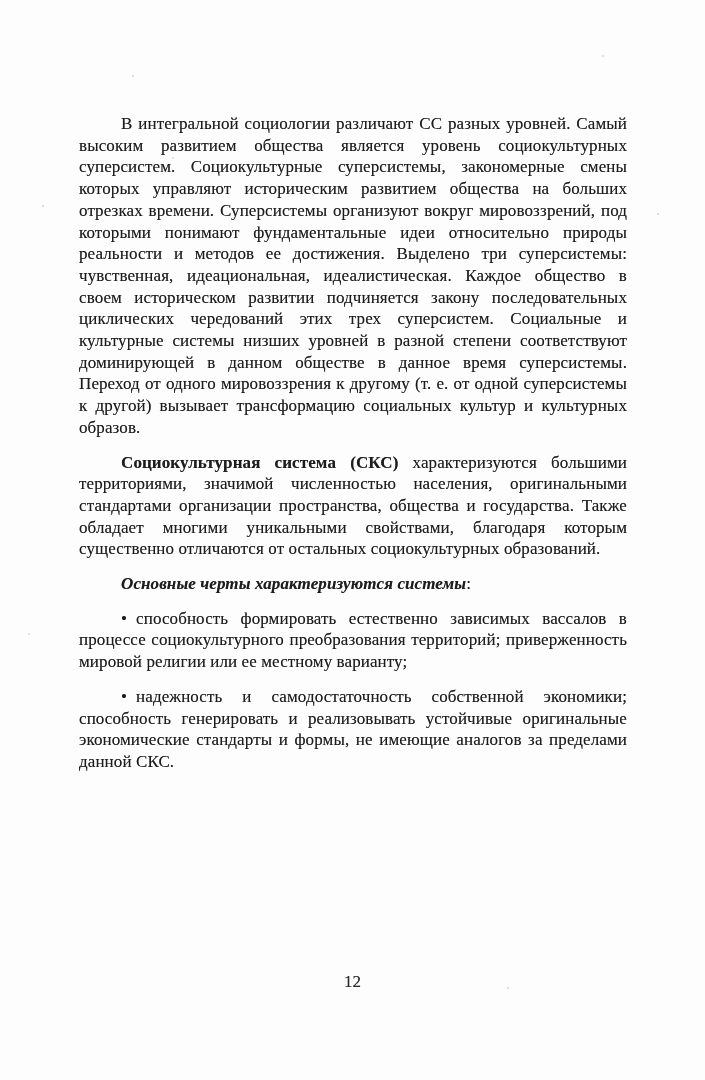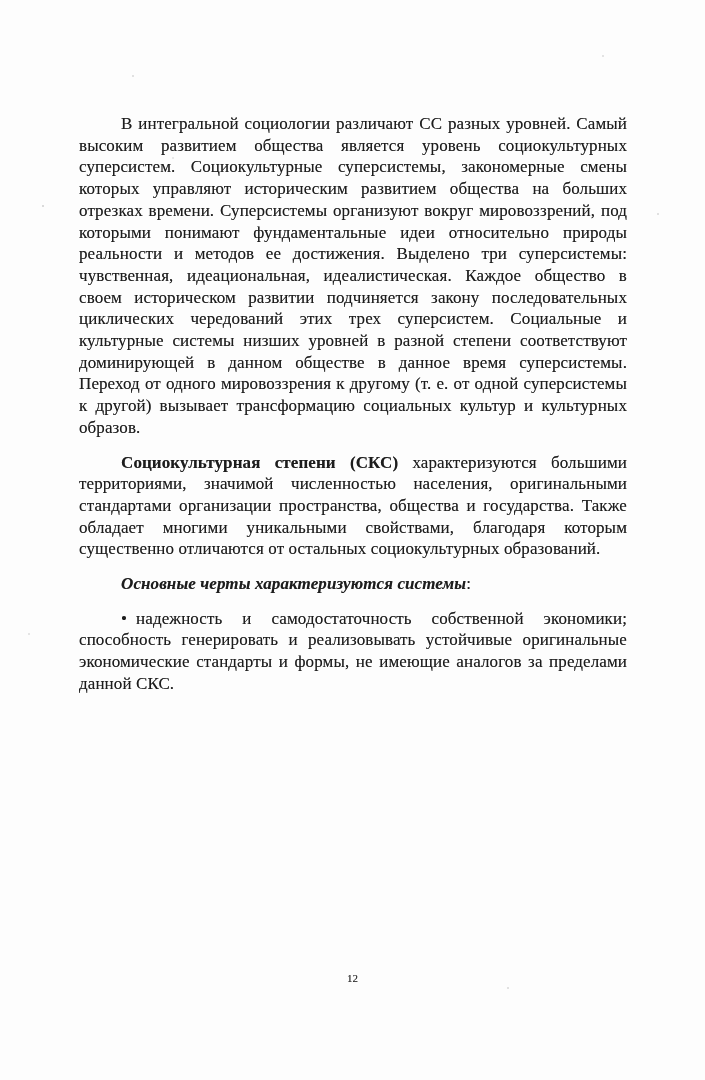--- a/index.html
+++ b/index.html
@@ -42,21 +42,21 @@
     display: inline-block;
     margin-right: 9px;
     text-indent: 0;
   }
   .page-number {
     position: absolute;
     top: 972px;
     left: 0;
     width: 705px;
     text-align: center;
-    font-size: 11px;
+    font-size: 17px;
     color: #2a2a2a;
     text-shadow: 0 0 0.5px rgba(40,40,40,0.5);
   }
   
   .scan-noise {
     position: absolute;
     left: 42px;
     top: 205px;
     width: 2px;
     height: 2px;
@@ -74,27 +74,28 @@
 </head>
 <body>
 
 <div class="page">
   <div class="scan-noise"></div>
 
   <div class="text-block">
 
     <p>В интегральной социологии различают СС разных уровней. Самый высоким развитием общества является уровень социокультурных суперсистем. Социокультурные суперсистемы, закономерные смены которых управляют историческим развитием общества на больших отрезках времени. Суперсистемы организуют вокруг мировоззрений, под которыми понимают фундаментальные идеи относительно природы реальности и методов ее достижения. Выделено три суперсистемы: чувственная, идеациональная, идеалистическая. Каждое общество в своем историческом развитии подчиняется закону последовательных циклических чередований этих трех суперсистем. Социальные и культурные системы низших уровней в разной степени соответствуют доминирующей в данном обществе в данное время суперсистемы. Переход от одного мировоззрения к другому (т. е. от одной суперсистемы к другой) вызывает трансформацию социальных культур и культурных образов.</p>
 
-    <p class="para-sks"><span class="term">Социокультурная степени (СКС)</span><span> характеризуются большими территориями, значимой численностью населения, оригинальными стандартами организации пространства, общества и государства. Также обладает многими уникальными свойствами, благодаря которым существенно отличаются от остальных социокультурных образований.</span></p>
+    <p class="para-sks"><span class="term">Социокультурная система (СКС)</span><span> характеризуются большими территориями, значимой численностью населения, оригинальными стандартами организации пространства, общества и государства. Также обладает многими уникальными свойствами, благодаря которым существенно отличаются от остальных социокультурных образований.</span></p>
 
     <p class="features-heading"><span class="head">Основные черты характеризуются системы</span><span>:</span></p>
 
 
 
 
+    <p><span class="bullet-glyph">•</span><span>способность формировать естественно зависимых вассалов в процессе социокультурного преобразования территорий; приверженность мировой религии или ее местному варианту;</span></p>
 
 
     <p><span class="bullet-glyph">•</span><span>надежность и самодостаточность собственной экономики; способность генерировать и реализовывать устойчивые оригинальные экономические стандарты и формы, не имеющие аналогов за пределами данной СКС.</span></p>
 
   </div>
 
   <div class="page-number">12</div>
 </div>
 
 </body></html>

